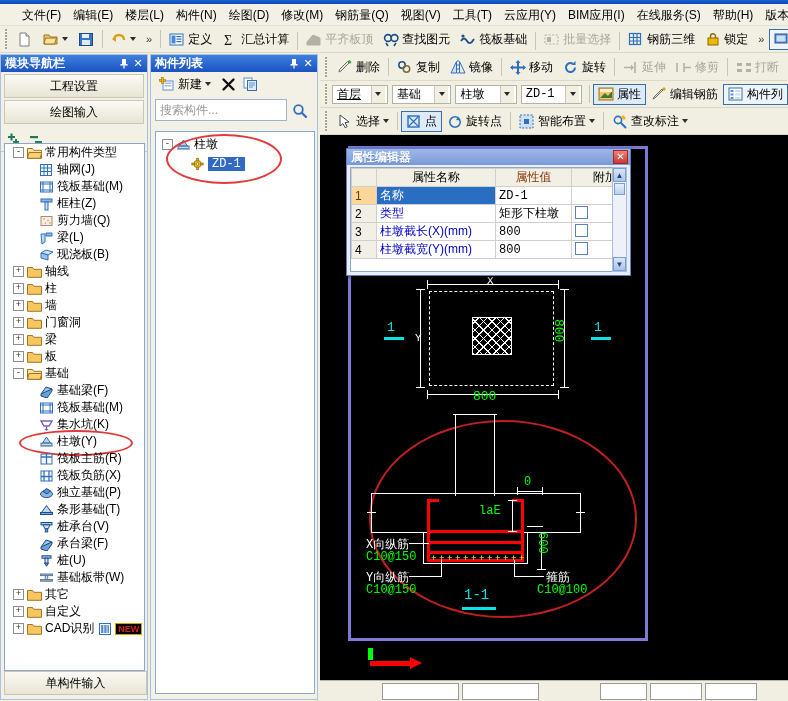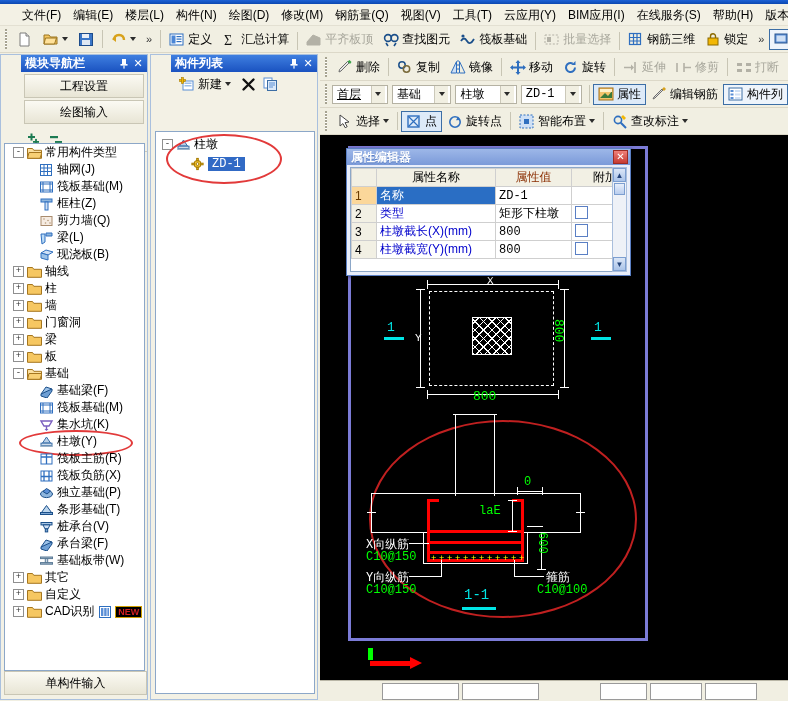--- a/index.html
+++ b/index.html
@@ -48,21 +48,21 @@
   .combo{display:flex;align-items:center;justify-content:space-between;
     height:19px;background:#fff;border:1px solid #b5b2a3;box-sizing:border-box;
     padding:0 2px 0 4px;font-size:12px;margin-right:4px;}
   .combo .arw{width:13px;height:17px;background:#f1efe2;border-left:1px solid #cbc8b9;
     display:flex;align-items:center;justify-content:center;}
   .caret{width:0;height:0;border-left:3px solid transparent;border-right:3px solid transparent;
     border-top:4px solid #2b2b2b;}
   .caret.sm{border-left-width:3px;border-right-width:3px;border-top-width:4px;}
 
   
-  .panel{position:absolute;background:#f3f1e5;border:1px solid #a9c0de;box-sizing:border-box;padding-left:20px;}
+  .panel{position:absolute;background:#f3f1e5;border:1px solid #a9c0de;box-sizing:border-box;}
   .panelhdr{height:17px;background:linear-gradient(#3f7fe0,#1a52c0);
     display:flex;align-items:center;color:#fff;font-weight:bold;font-size:12px;
     padding:0 2px 0 4px;}
   .panelhdr .sp{flex:1;}
   .pinbtn,.closebtn{width:14px;height:14px;display:flex;align-items:center;justify-content:center;color:#fff;font-size:11px;}
 
   #navpanel{left:0;top:54px;width:148px;height:646px;}
   .navbtn{height:22px;margin:2px 3px 0 3px;background:#efedde;border:1px solid #c9c6b5;
     display:flex;align-items:center;justify-content:center;font-size:12px;
     background-image:linear-gradient(#fbfaf3,#e8e5d5);}
@@ -808,20 +808,31 @@
               <path d="M2 10l5-7 6 2-5 7z" fill="#9cc2e8" stroke="#1b4f8a"></path>
               <path d="M2 10v2l6 2 5-7v-2z" fill="#6e9fd4" stroke="#1b4f8a"></path>
             </svg>
           </span>
           <span class="tlabel">承台梁(F)</span>
         </div>
         <div class="trow" style="padding-left: 22px;">
           <span class="tspace"></span>
           <span class="ic" style="width: 15px; height: 14px;">
             <svg width="15" height="14" viewBox="0 0 15 14">
+              <rect x="3" y="1.8" width="9" height="2.4" fill="#9cc2e8" stroke="#1b4f8a"></rect>
+              <rect x="6" y="4.2" width="3" height="5" fill="#cfe0f5" stroke="#1b4f8a"></rect>
+              <path d="M5.5 9.2h4l-2 3z" fill="#5b8fd6" stroke="#1b4f8a"></path>
+            </svg>
+          </span>
+          <span class="tlabel">桩(U)</span>
+        </div>
+        <div class="trow" style="padding-left: 22px;">
+          <span class="tspace"></span>
+          <span class="ic" style="width: 15px; height: 14px;">
+            <svg width="15" height="14" viewBox="0 0 15 14">
               <rect x="1.5" y="3" width="12" height="1.6" fill="#9fb4c8" stroke="#5a7a96"></rect>
               <rect x="6.3" y="4.6" width="2.4" height="4" fill="#cfdbe6" stroke="#5a7a96"></rect>
               <rect x="1.5" y="8.6" width="12" height="1.6" fill="#9fb4c8" stroke="#5a7a96"></rect>
             </svg>
           </span>
           <span class="tlabel">基础板带(W)</span>
         </div>
         <div class="trow" style="padding-left: 8px;">
           <span class="tgl">+</span>
           <span class="ic" style="width: 15px; height: 14px;">
@@ -908,20 +919,33 @@
             <rect x="4.5" y="3.5" width="9" height="10" fill="#dceaf9" stroke="#3c6ea5"></rect>
             <g fill="#5b8fd6">
               <rect x="6" y="5.5" width="6" height="1"></rect>
               <rect x="6" y="7.5" width="6" height="1"></rect>
               <rect x="6" y="9.5" width="4" height="1"></rect>
             </g>
           </svg>
       </span>
     </div>
 
+    <div class="searchrow">
+      <div class="searchinput">
+        <span>搜索构件...</span>
+      </div>
+      <div class="searchbtn">
+        <span class="ic">
+          <svg width="16" height="16" viewBox="0 0 16 16">
+              <circle cx="6.5" cy="6.5" r="4.3" fill="none" stroke="#2f6fbf" stroke-width="1.8"></circle>
+              <path d="M9.8 9.8 L14 14" stroke="#2f6fbf" stroke-width="2.2" stroke-linecap="round"></path>
+            </svg>
+        </span>
+      </div>
+    </div>
 
     <div class="clTree" id="cltree">
         <div class="trow" style="padding-left: 6px; margin-top: 4px;">
           <span class="tgl">-</span>
           <span class="ic" style="width: 15px; height: 14px;">
             <svg width="15" height="14" viewBox="0 0 15 14">
               <path d="M7.5 2l4 6h-8z" fill="#b8cfe6" stroke="#3a6fa8"></path>
               <rect x="2" y="8.2" width="11" height="2.2" fill="#dfe8f2" stroke="#3a6fa8"></rect>
               <rect x="1.2" y="10.6" width="12.6" height="1.4" fill="#9ab2c8"></rect>
             </svg>

